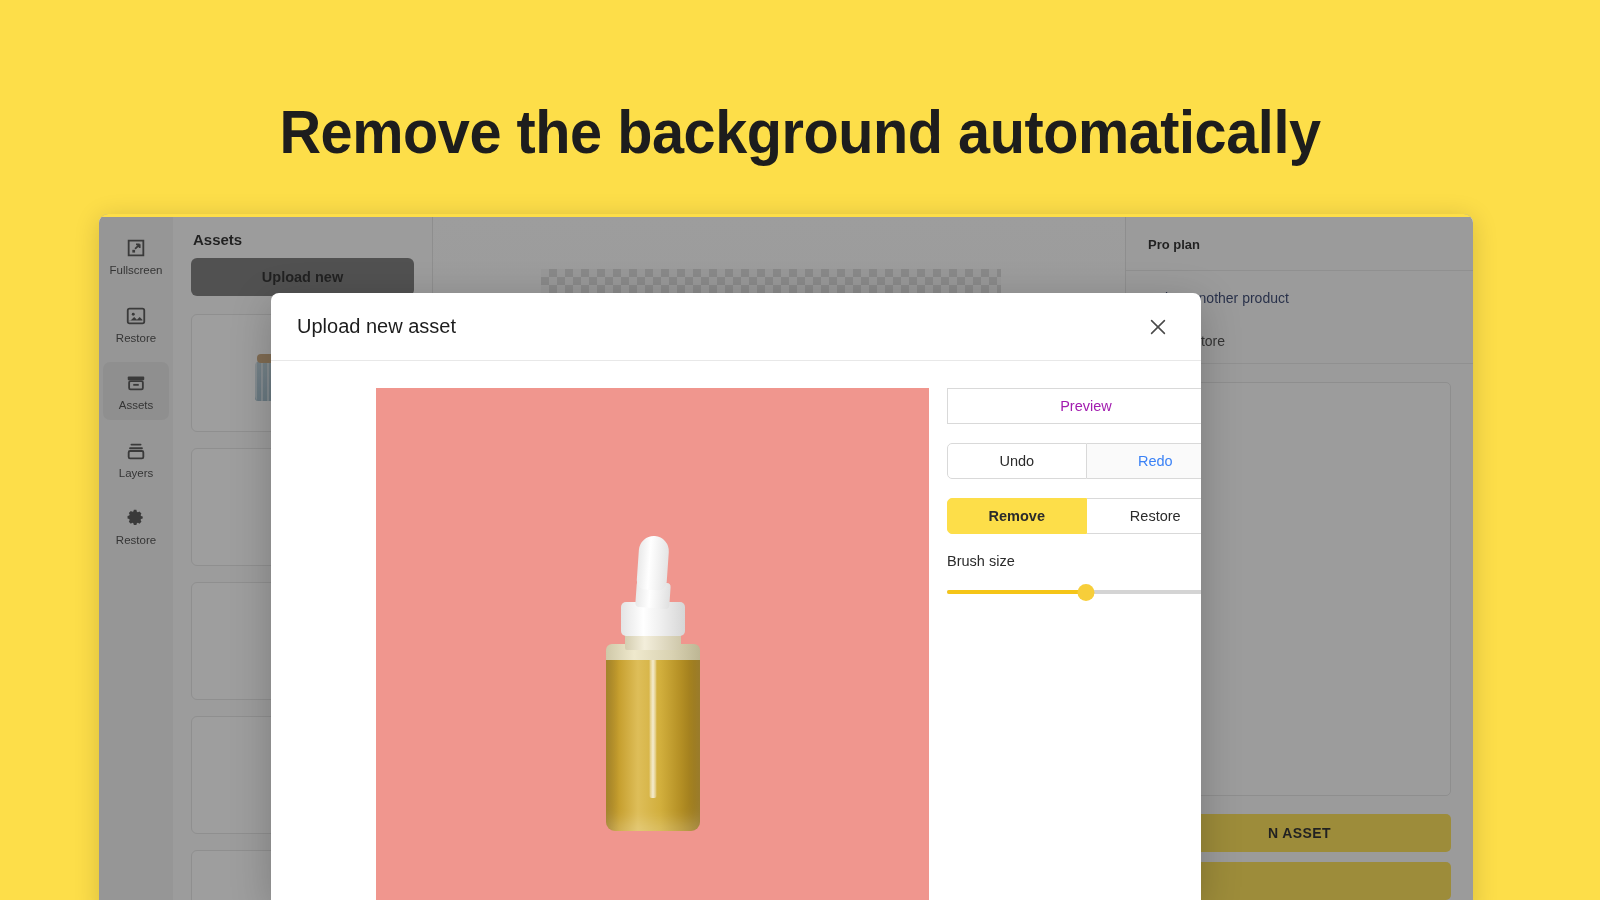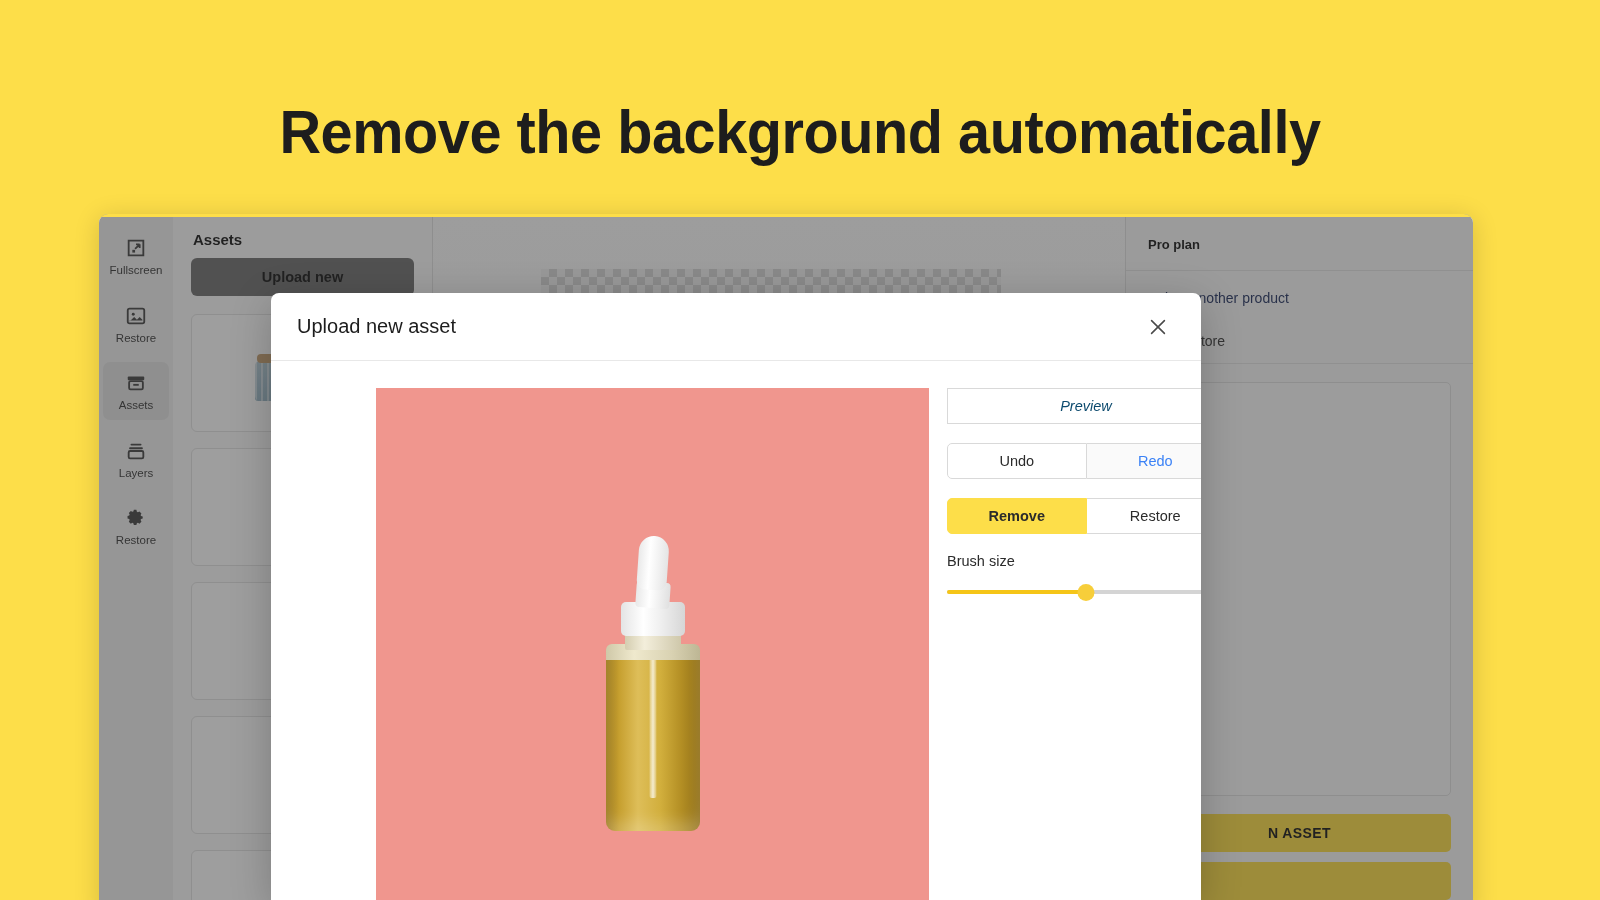--- a/index.html
+++ b/index.html
@@ -268,21 +268,21 @@
     background: linear-gradient(90deg,#e9e9e9,#ffffff 38%,#e4e4e4);
     border-radius: 15px 15px 9px 9px;
     transform: translateX(-50%) rotate(4deg);
   }
 
   .ctrl-col { width: 278px; flex: none; padding-top: 0; }
   .ctrl-btn {
     width: 100%; height: 36px;
     border: 1px solid #d9d9d9; border-radius: 0;
     background: #fff; font-family: inherit; font-size: 14.5px;
-    color: #0c4a6e; cursor: pointer; margin-bottom: 19px; font-style: italic;
+    color: #a21caf; cursor: pointer; margin-bottom: 19px;
   }
   .seg { display: flex; margin-bottom: 19px; }
   .seg > button {
     flex: 1 1 0; height: 36px;
     border: 1px solid #d9d9d9;
     background: #fff; font-family: inherit; font-size: 14.5px;
     color: #2b2b2b; cursor: pointer;
   }
   .seg > button:first-child { border-radius: 5px 0 0 5px; text-align: center; }
   .seg > button:last-child { border-radius: 0 5px 5px 0; border-left: none; }

